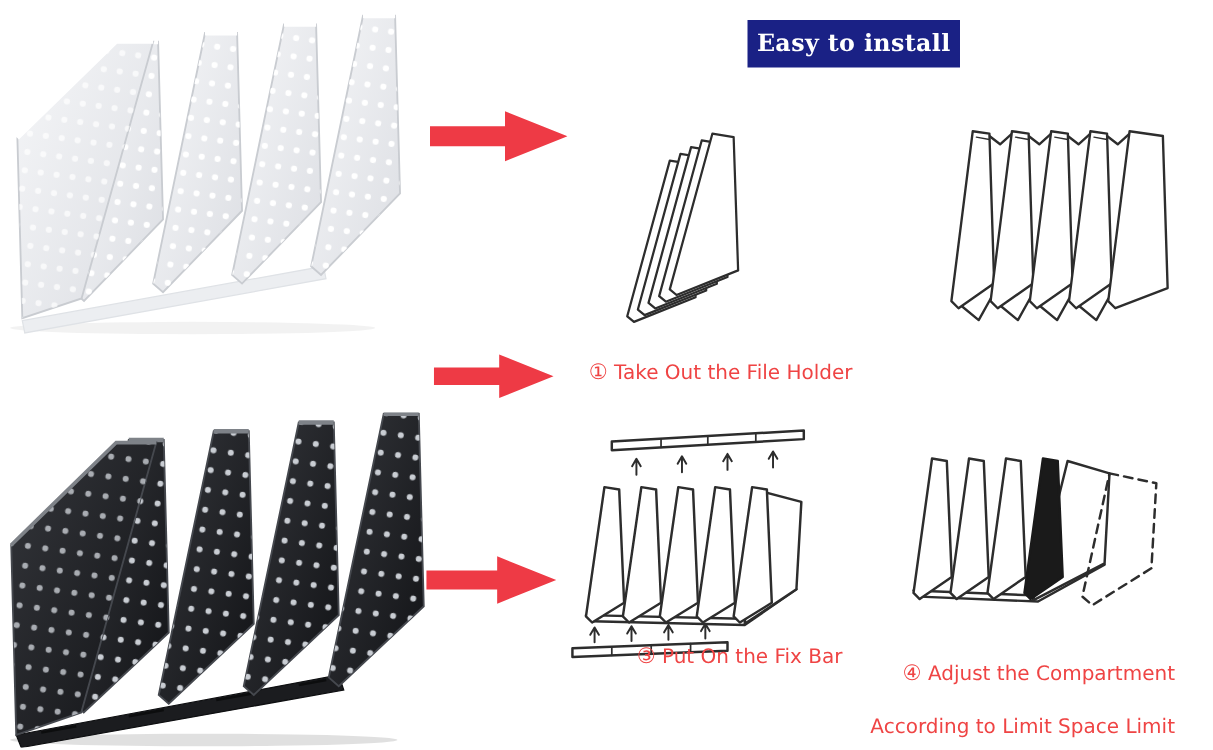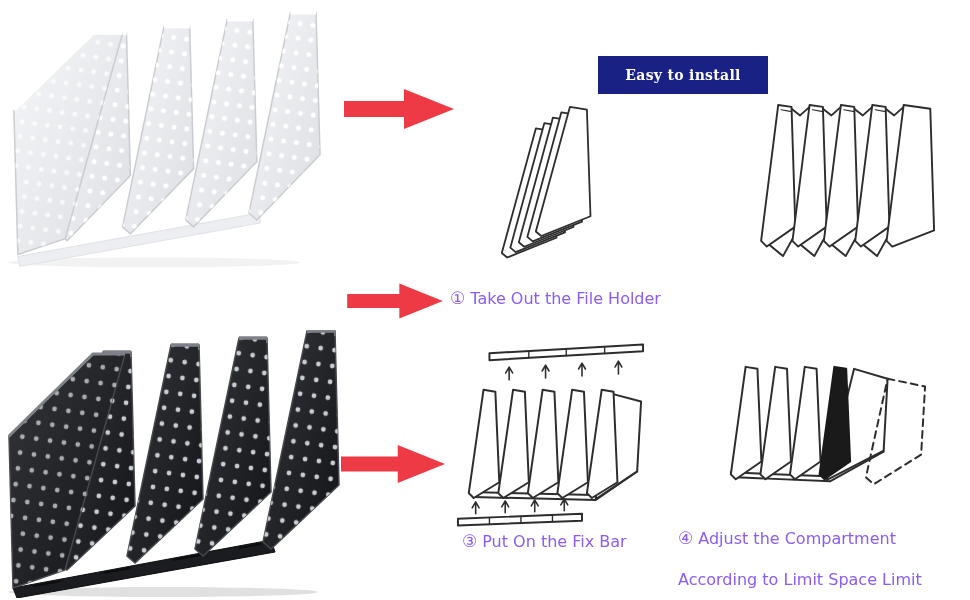--- a/index.html
+++ b/index.html
@@ -7,25 +7,25 @@
     position:relative;width:970px;height:600px;background:#ffffff;overflow:hidden;
     font-family:"DejaVu Sans","Liberation Sans",sans-serif;
   }
   .abs{position:absolute;}
   
   .banner{
     left:598px;top:16px;width:170px;height:38px;
     background:#1a2185;color:#ffffff;
     display:flex;align-items:center;justify-content:center;
     font-family:"DejaVu Serif","Liberation Serif",serif;
-    font-weight:bold;font-size:14px;letter-spacing:.3px;margin-top:40px;
+    font-weight:bold;font-size:19px;letter-spacing:.3px;
   }
   
   .caption{
-    color:#8b5cf6;font-size:16px;line-height:22px;text-align:left;white-space:nowrap;
+    color:#ef4444;font-size:16px;line-height:22px;text-align:right;white-space:nowrap;
   }
   .caption .num{margin-right:5px;font-size:17px;}
   .caption2l{white-space:normal;line-height:41px;}
   svg{display:block;}
 </style>
 </head>
 <body>
 
 <div id="stage">
 
@@ -241,21 +241,21 @@
         <path d="M172,26 L210,34 L206,103 L158,133 L150,126 Z" stroke-dasharray="7 5"></path>
       </g>
     </svg>
   </div>
 
   <div class="abs caption" style="left:450px;top:287px;width:232px;">
     <span class="num">①</span><span>Take Out the File Holder</span>
   </div>
 
 
-  <div class="abs caption" style="left:462px;top:530px;width:212px;">
+  <div class="abs caption" style="left:462px;top:514px;width:212px;">
     <span class="num">③</span><span>Put On the Fix Bar</span>
   </div>
 
   <div class="abs caption caption2l" style="left:678px;top:518px;width:262px;">
     <div>
       <span class="num">④</span><span>Adjust the Compartment</span>
     </div>
     <div>According to Limit Space Limit</div>
   </div>
 

